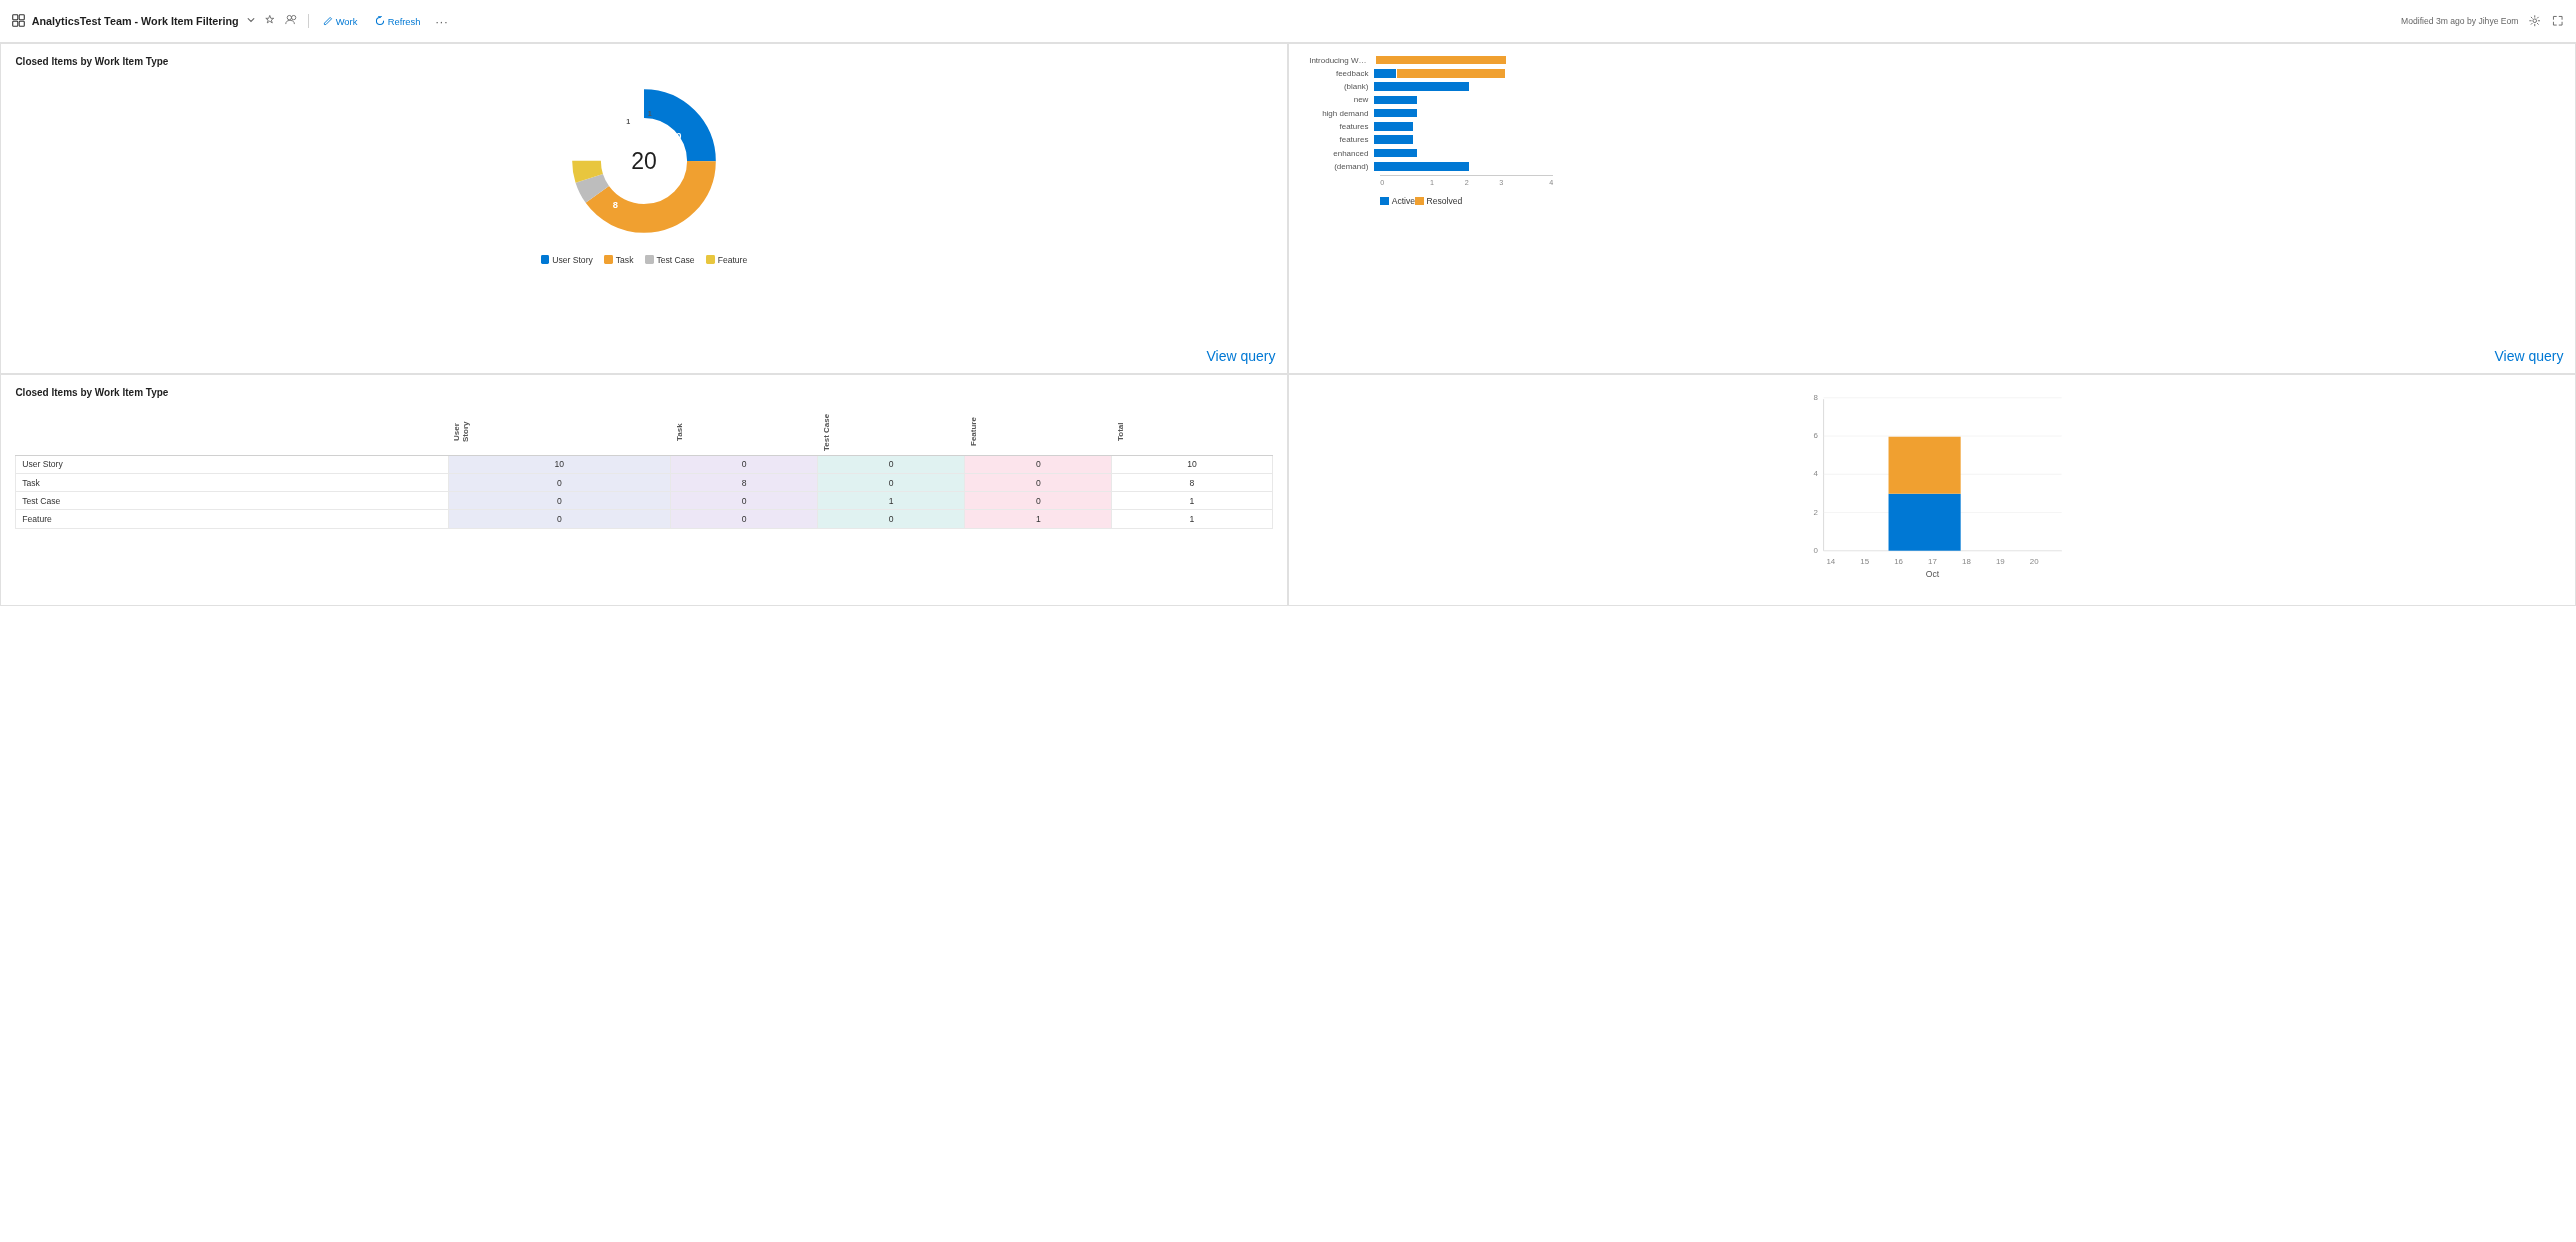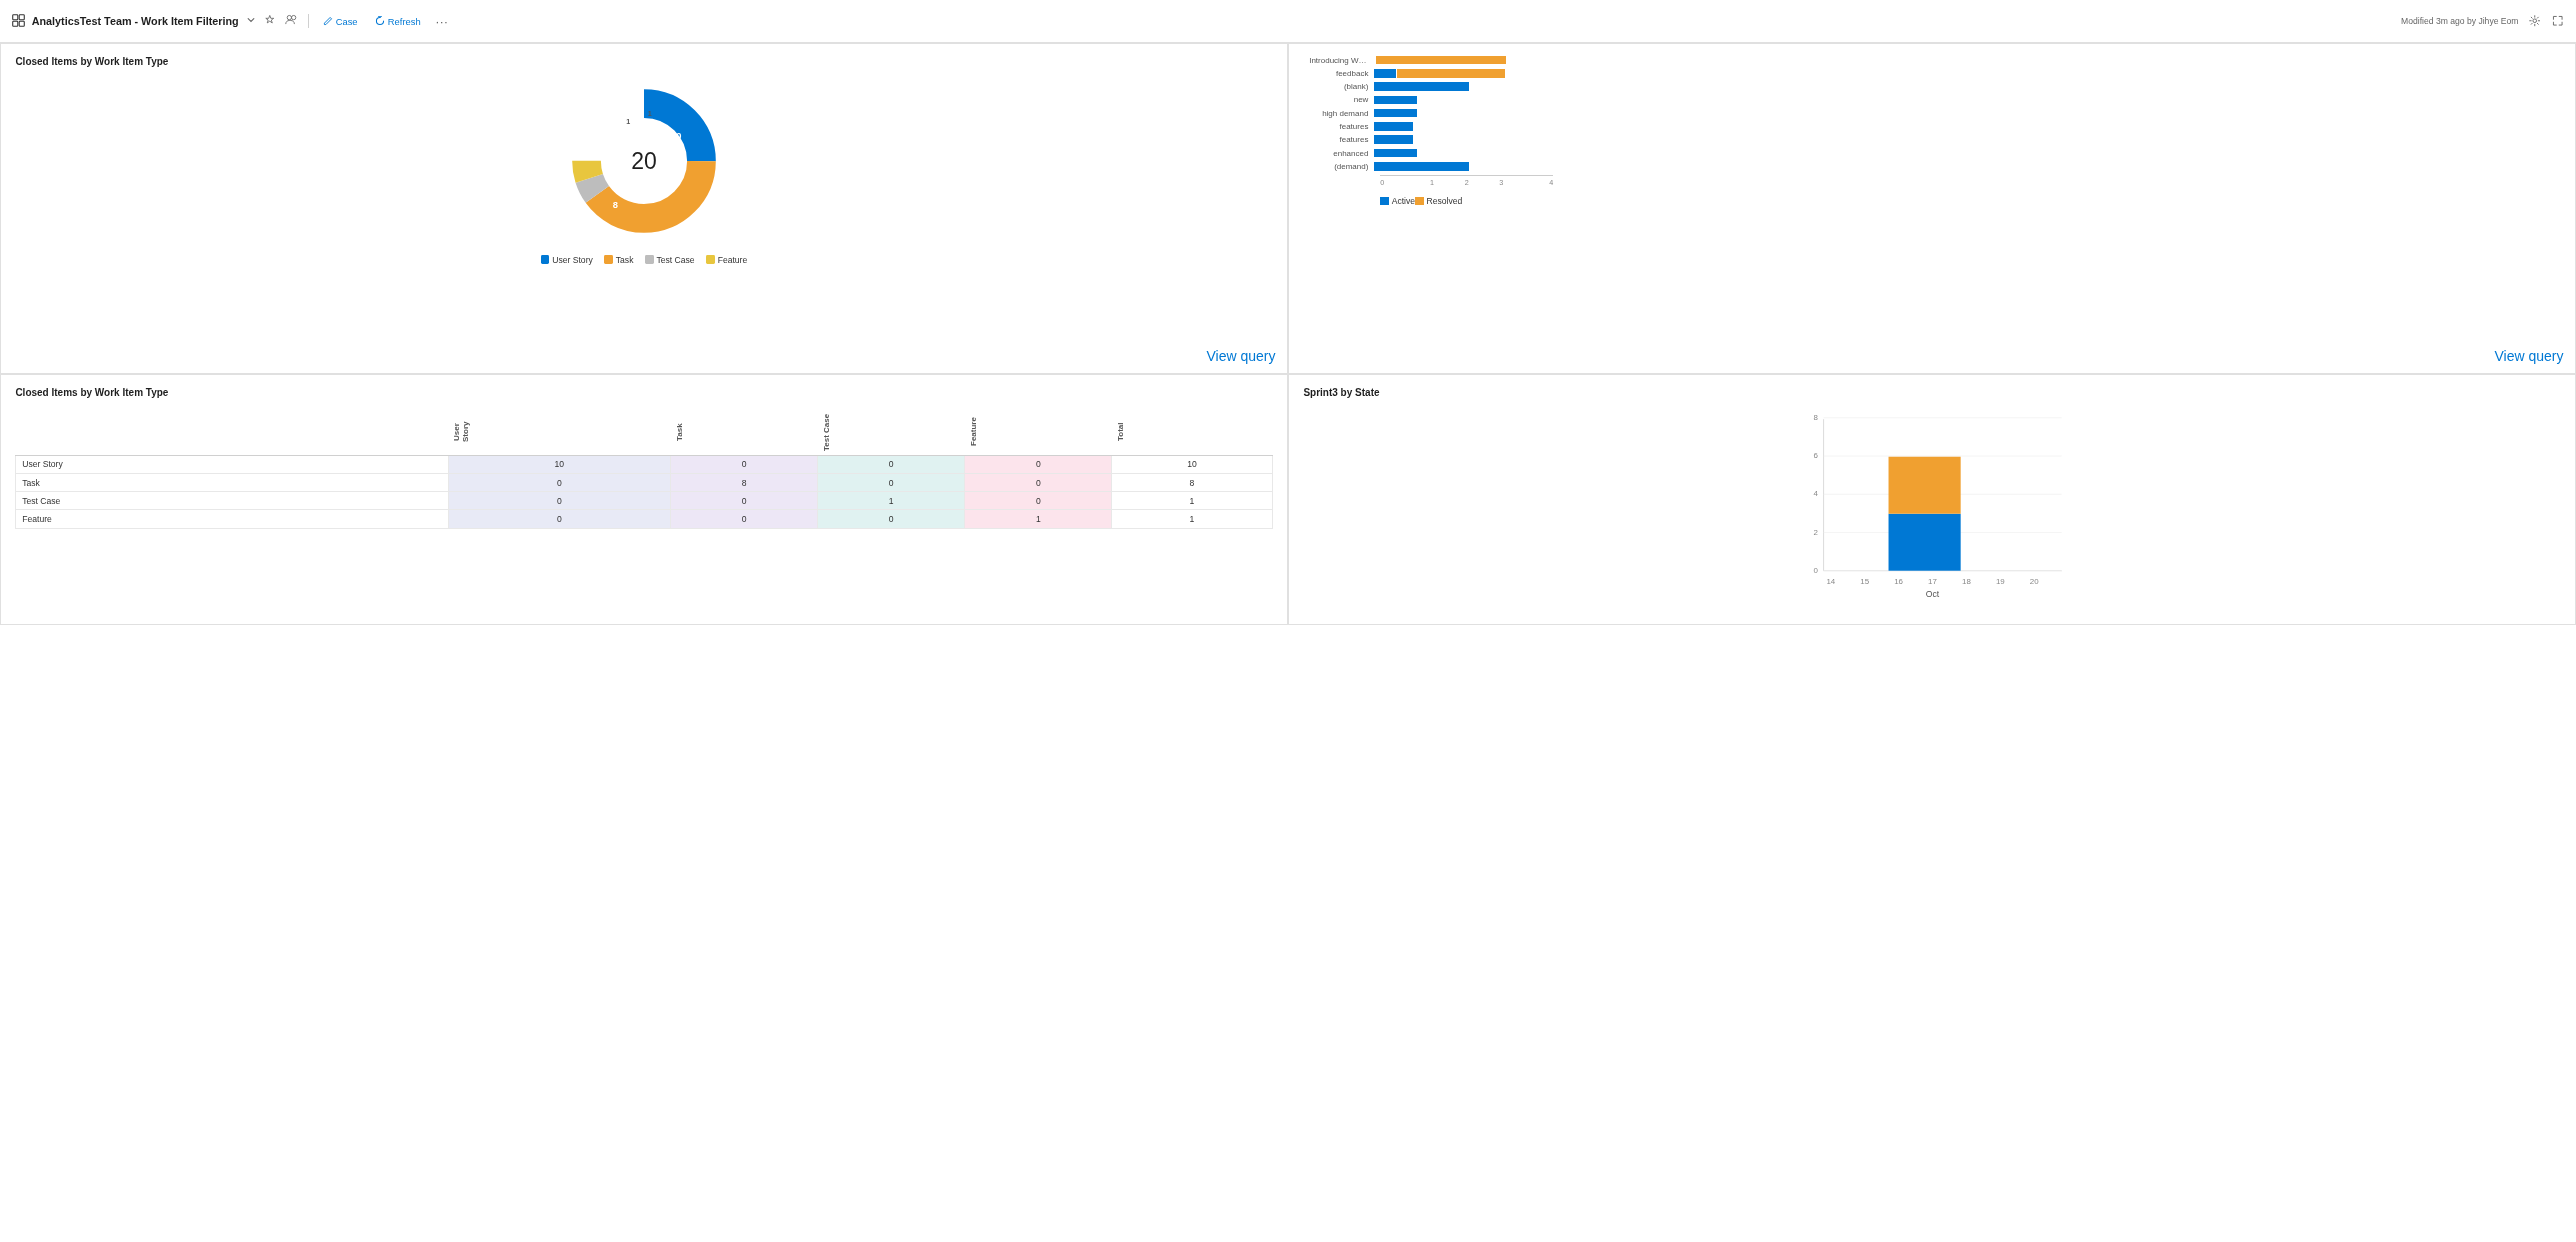--- a/index.html
+++ b/index.html
@@ -101,21 +101,21 @@
           <circle cx="6" cy="5" r="3" stroke="#666" stroke-width="1.2" fill="none"></circle>
           <circle cx="12" cy="5" r="3" stroke="#666" stroke-width="1.2" fill="none"></circle>
           <path d="M1 14c0-3 2-5 5-5h2c3 0 5 2 5 5" stroke="#666" stroke-width="1.2" fill="none"></path>
         </svg>
     </span>
     <div class="separator"></div>
     <button class="header-btn">
       <svg width="10" height="10" viewBox="0 0 14 14">
           <path d="M2 10L10 2l2 2-8 8H2v-2z" stroke="#0078d4" stroke-width="1.3" fill="none" stroke-linejoin="round"></path>
         </svg>
-      <span>Case</span>
+      <span>Work</span>
     </button>
     <button class="header-btn">
       <svg width="10" height="10" viewBox="0 0 14 14">
           <path d="M12 7A5 5 0 1 1 7 2v0" stroke="#0078d4" stroke-width="1.5" fill="none" stroke-linecap="round"></path>
           <path d="M7 2l2-2M7 2l-2-2" stroke="#0078d4" stroke-width="1.5" fill="none" stroke-linecap="round"></path>
         </svg>
       <span>Refresh</span>
     </button>
     <button class="more-btn">···</button>
   </div>
@@ -318,21 +318,20 @@
           <td class="cell-task">0</td>
           <td class="cell-tc">0</td>
           <td class="cell-feat">1</td>
           <td>1</td>
         </tr>
       </tbody>
     </table>
   </div>
 
   <div class="widget" style="min-height: 216px;">
-    <div class="widget-title">Sprint3 by State</div>
     <div class="state-chart">
       <svg width="100%" height="202" viewBox="0 0 380 280" style="font-size:13px">
 
         <line x1="40" y1="10" x2="40" y2="220" stroke="#ccc" stroke-width="1"></line>
         <line x1="40" y1="220" x2="370" y2="220" stroke="#ccc" stroke-width="1"></line>
 
         <text x="32" y="223" text-anchor="end" font-size="11" fill="#888">0</text>
         <line x1="40" y1="220" x2="370" y2="220" stroke="#f0f0f0" stroke-width="1"></line>
 
         <text x="32" y="170" text-anchor="end" font-size="11" fill="#888">2</text>

